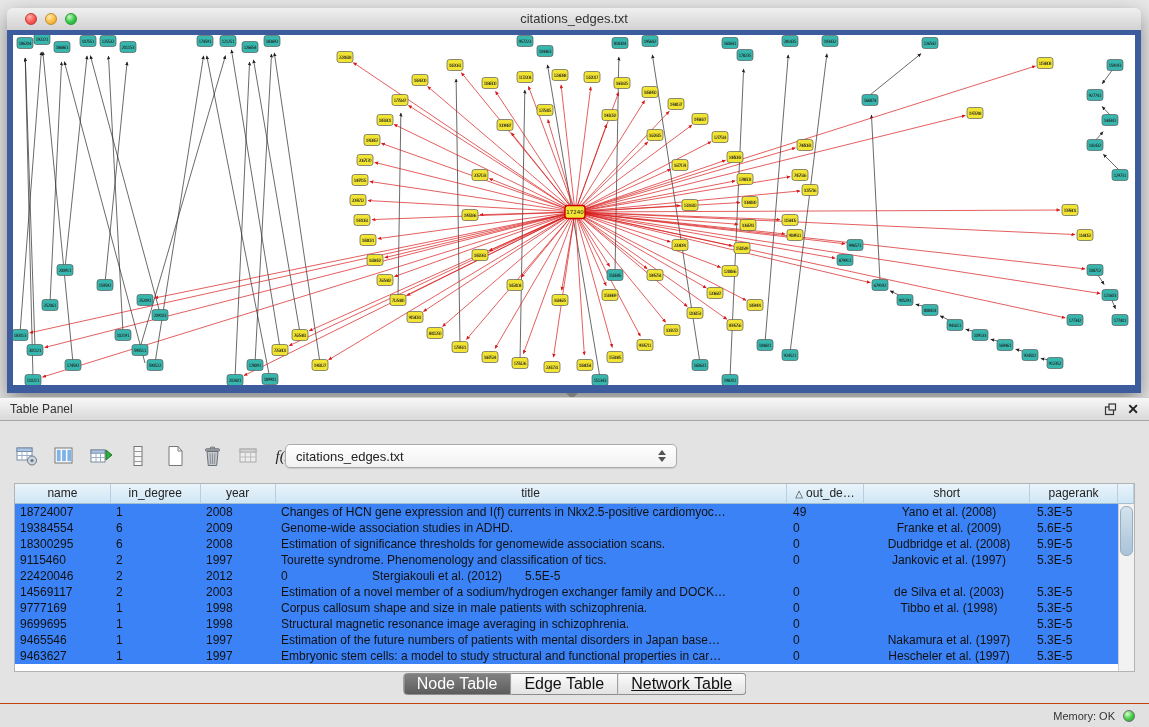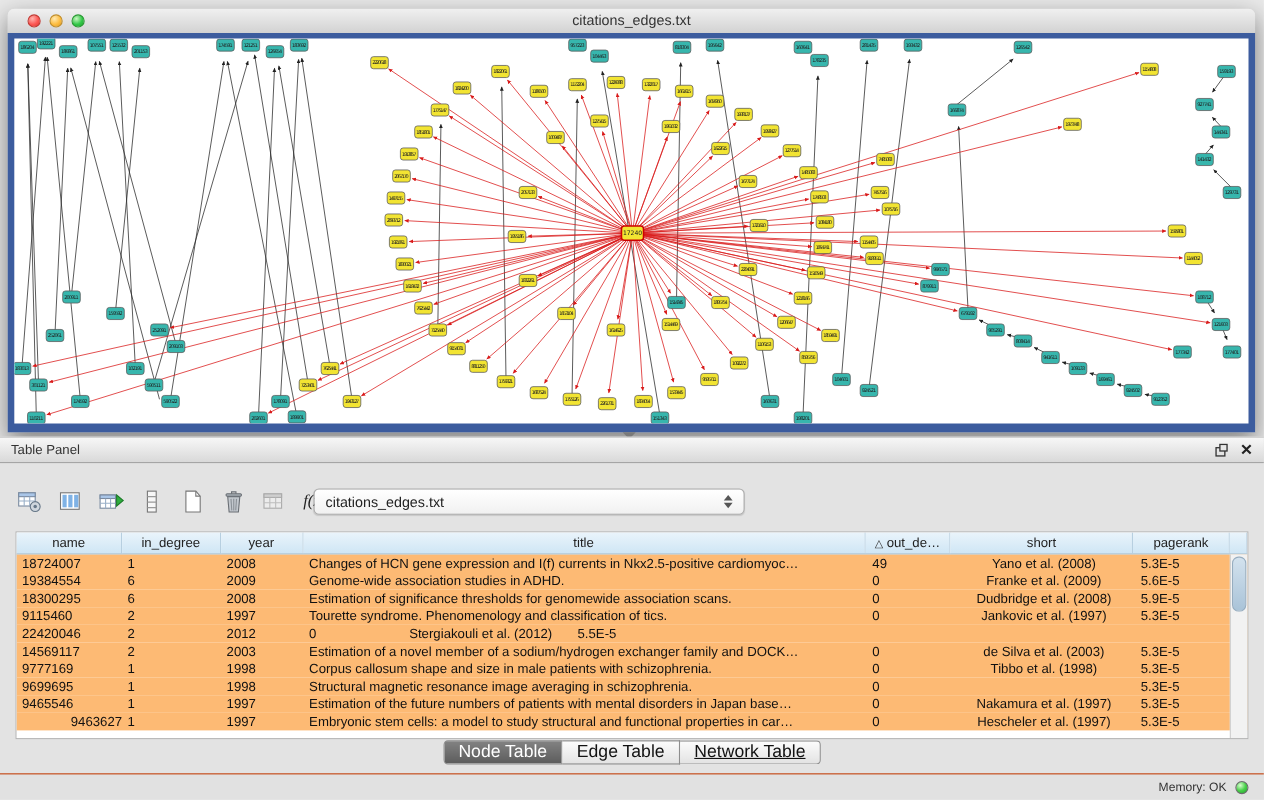--- a/index.html
+++ b/index.html
@@ -47,21 +47,21 @@
   .combo-arrows .up{border-bottom:5px solid #555;}
   .combo-arrows .dn{border-top:5px solid #555;}
 
   .datatable{position:absolute;left:14px;top:86px;width:1121px;height:189px;background:#fff;
      border:1px solid #b3b3b3;box-sizing:border-box;overflow:hidden;}
   .thead{display:flex;height:20px;}
   .th{box-sizing:border-box;height:20px;line-height:18px;text-align:center;font-size:12px;color:#222;
       background:linear-gradient(#eaf4fb,#cfe6f5);border-right:1px solid #b7cfe0;border-bottom:1px solid #a3bfd2;
       white-space:nowrap;overflow:hidden;}
   .sortglyph{font-size:10px;margin-right:3px;color:#333;}
-  .tbody .tr{display:flex;height:16px;line-height:16px;font-size:12px;color:#111;background:#fdba74;}
+  .tbody .tr{display:flex;height:16px;line-height:16px;font-size:12px;color:#111;background:#3b82f6;}
   .td{box-sizing:border-box;padding-left:5px;white-space:nowrap;overflow:hidden;}
   .vscroll{position:absolute;right:0;top:20px;bottom:0;width:15px;background:#f2f2f2;border-left:1px solid #cfcfcf;}
   .vthumb{position:absolute;left:1px;top:2px;width:11px;height:48px;border-radius:6px;
      background:linear-gradient(#d3e2ee,#a9c3d8);border:1px solid #96adc0;}
 
   .tabs{position:absolute;left:50%;top:276px;transform:translateX(-50%);display:flex;}
   .tab{height:20px;line-height:20px;padding:0 13px;font-size:16px;color:#111;
        background:linear-gradient(#fcfcfc,#e3e3e3);border:1px solid #8e8e8e;border-left:none;}
   .tab:first-child{border-left:1px solid #8e8e8e;border-radius:4px 0 0 4px;}
   .tab:last-child{border-radius:0 4px 4px 0;text-decoration:underline;}
@@ -922,21 +922,21 @@
           <div class="tr">
             <div class="td" style="width: 96px;">9465546</div>
             <div class="td" style="width: 90px;">1</div>
             <div class="td" style="width: 75px;">1997</div>
             <div class="td" style="width: 512px;">Estimation of the future numbers of patients with mental disorders in Japan base…</div>
             <div class="td" style="width: 78px;">0</div>
             <div class="td" style="width: 166px; text-align: center; padding-left: 0px;">Nakamura et al. (1997)</div>
             <div class="td" style="width: 88px;">5.3E-5</div>
           </div>
           <div class="tr">
-            <div class="td" style="width: 96px; text-align: right;">9463627</div>
+            <div class="td" style="width: 96px;">9463627</div>
             <div class="td" style="width: 90px;">1</div>
             <div class="td" style="width: 75px;">1997</div>
             <div class="td" style="width: 512px;">Embryonic stem cells: a model to study structural and functional properties in car…</div>
             <div class="td" style="width: 78px;">0</div>
             <div class="td" style="width: 166px; text-align: center; padding-left: 0px;">Hescheler et al. (1997)</div>
             <div class="td" style="width: 88px;">5.3E-5</div>
           </div>
         </div>
       <div class="vscroll">
         <div class="vthumb"></div>

